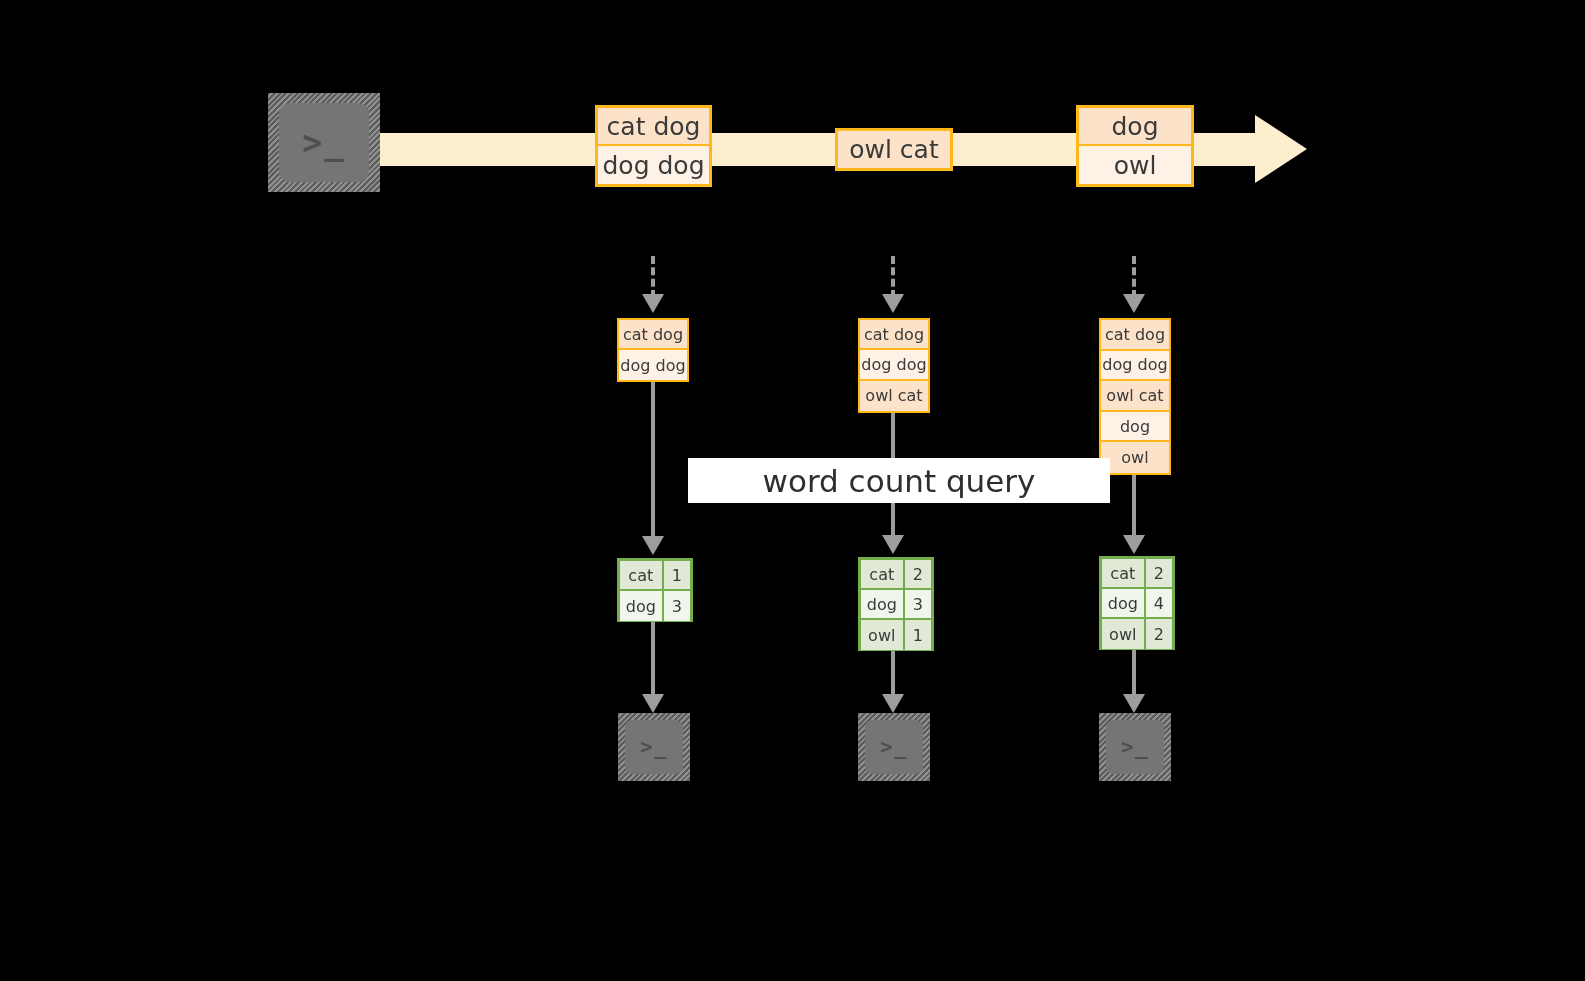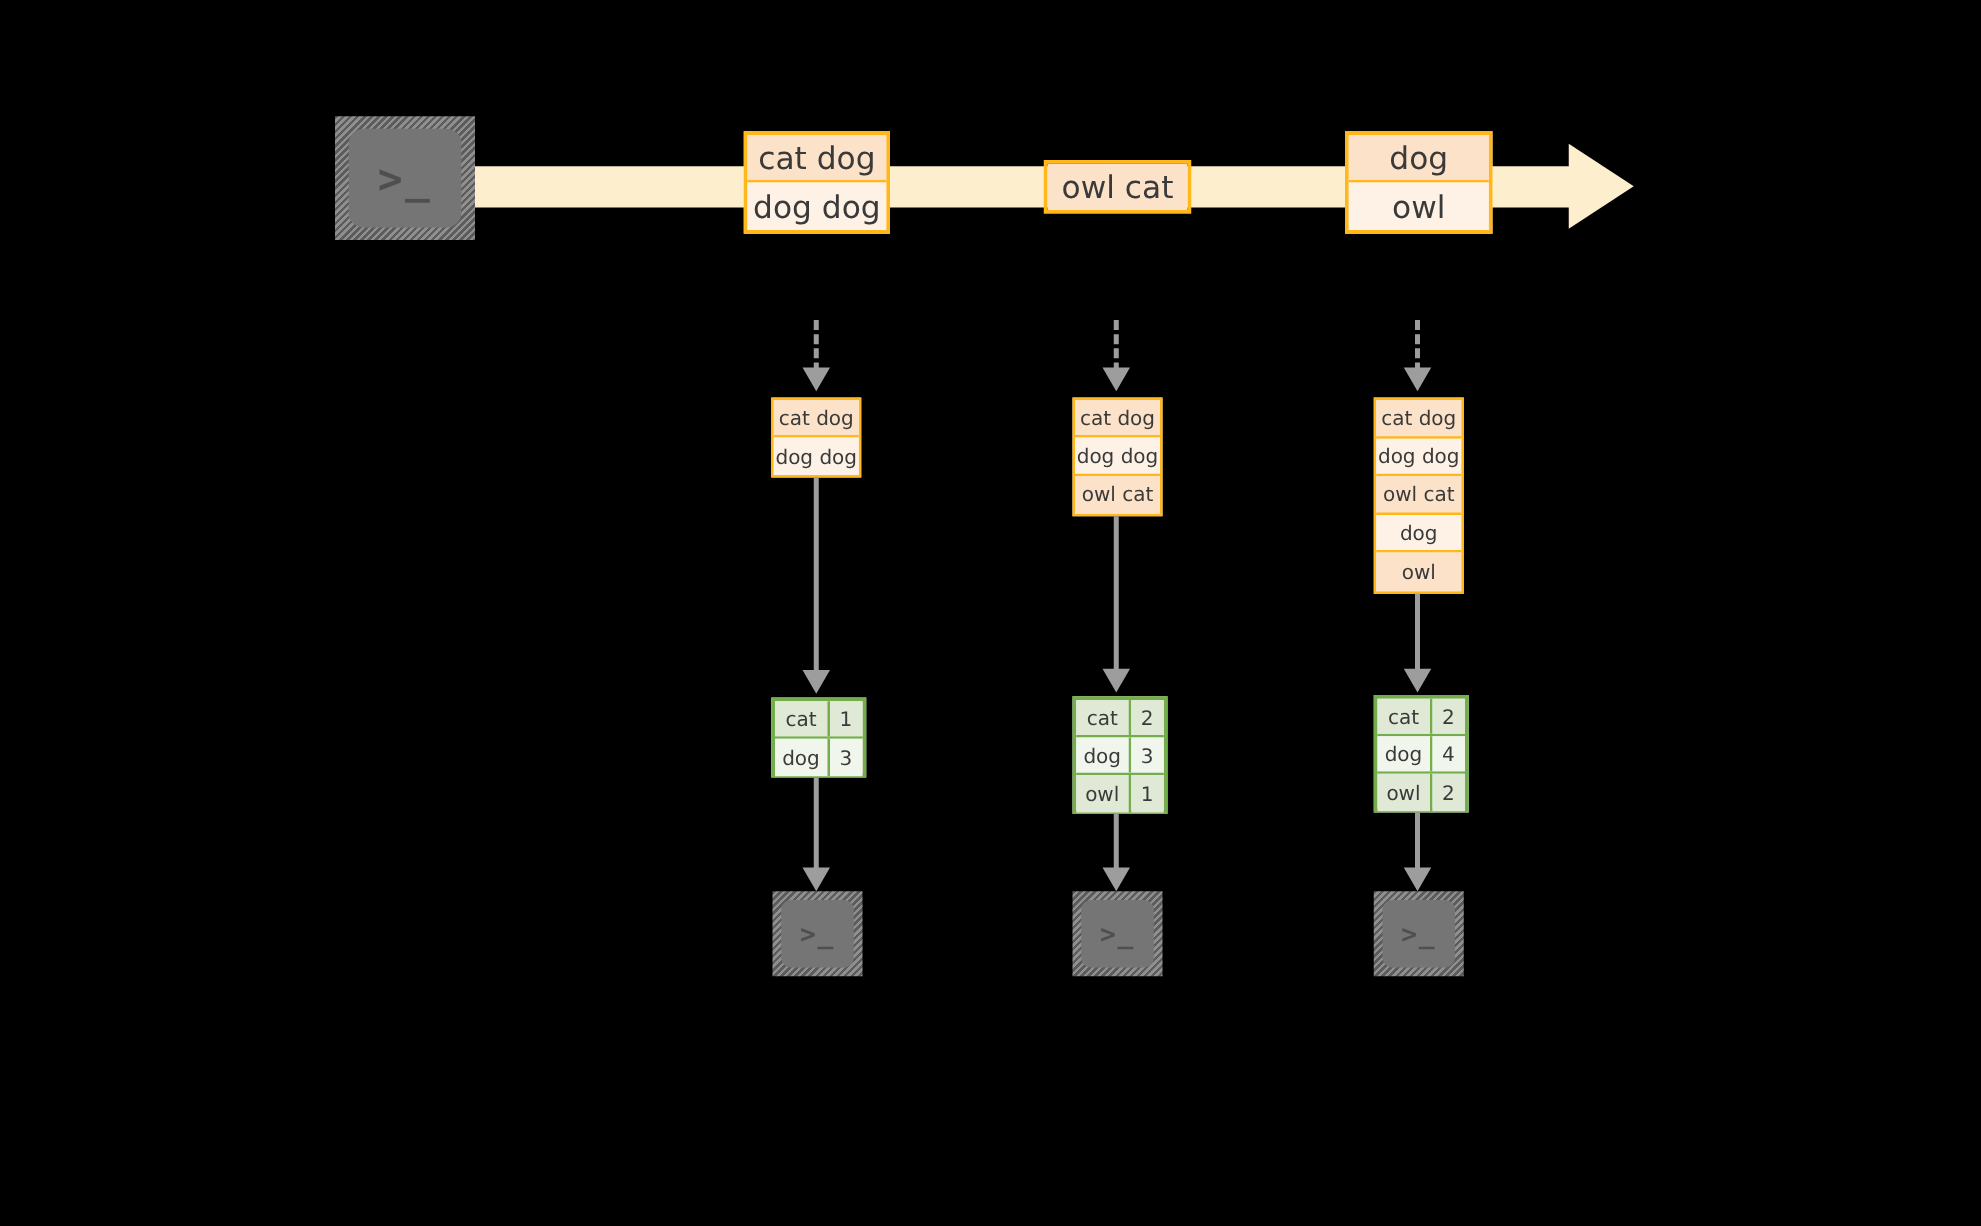--- a/index.html
+++ b/index.html
@@ -268,14 +268,17 @@
 
   <div class="vline" style="left:1132px; top:650px; height:47px;"></div>
   <div class="vhead" style="left:1123px; top:694px;"></div>
 
   <div class="terminal" style="left:1099px; top:713px; width:72px; height:68px;">
     <div class="inner" style="left:7px; top:7px; right:7px; bottom:7px;">
       <span class="glyph" style="font-size:21px;">&gt;_</span>
     </div>
   </div>
 
+  <div class="labelband" style="left:688px; top:458px; width:422px; height:45px;">
+    <span>word count query</span>
+  </div>
 
 </div>
 
 </body></html>

